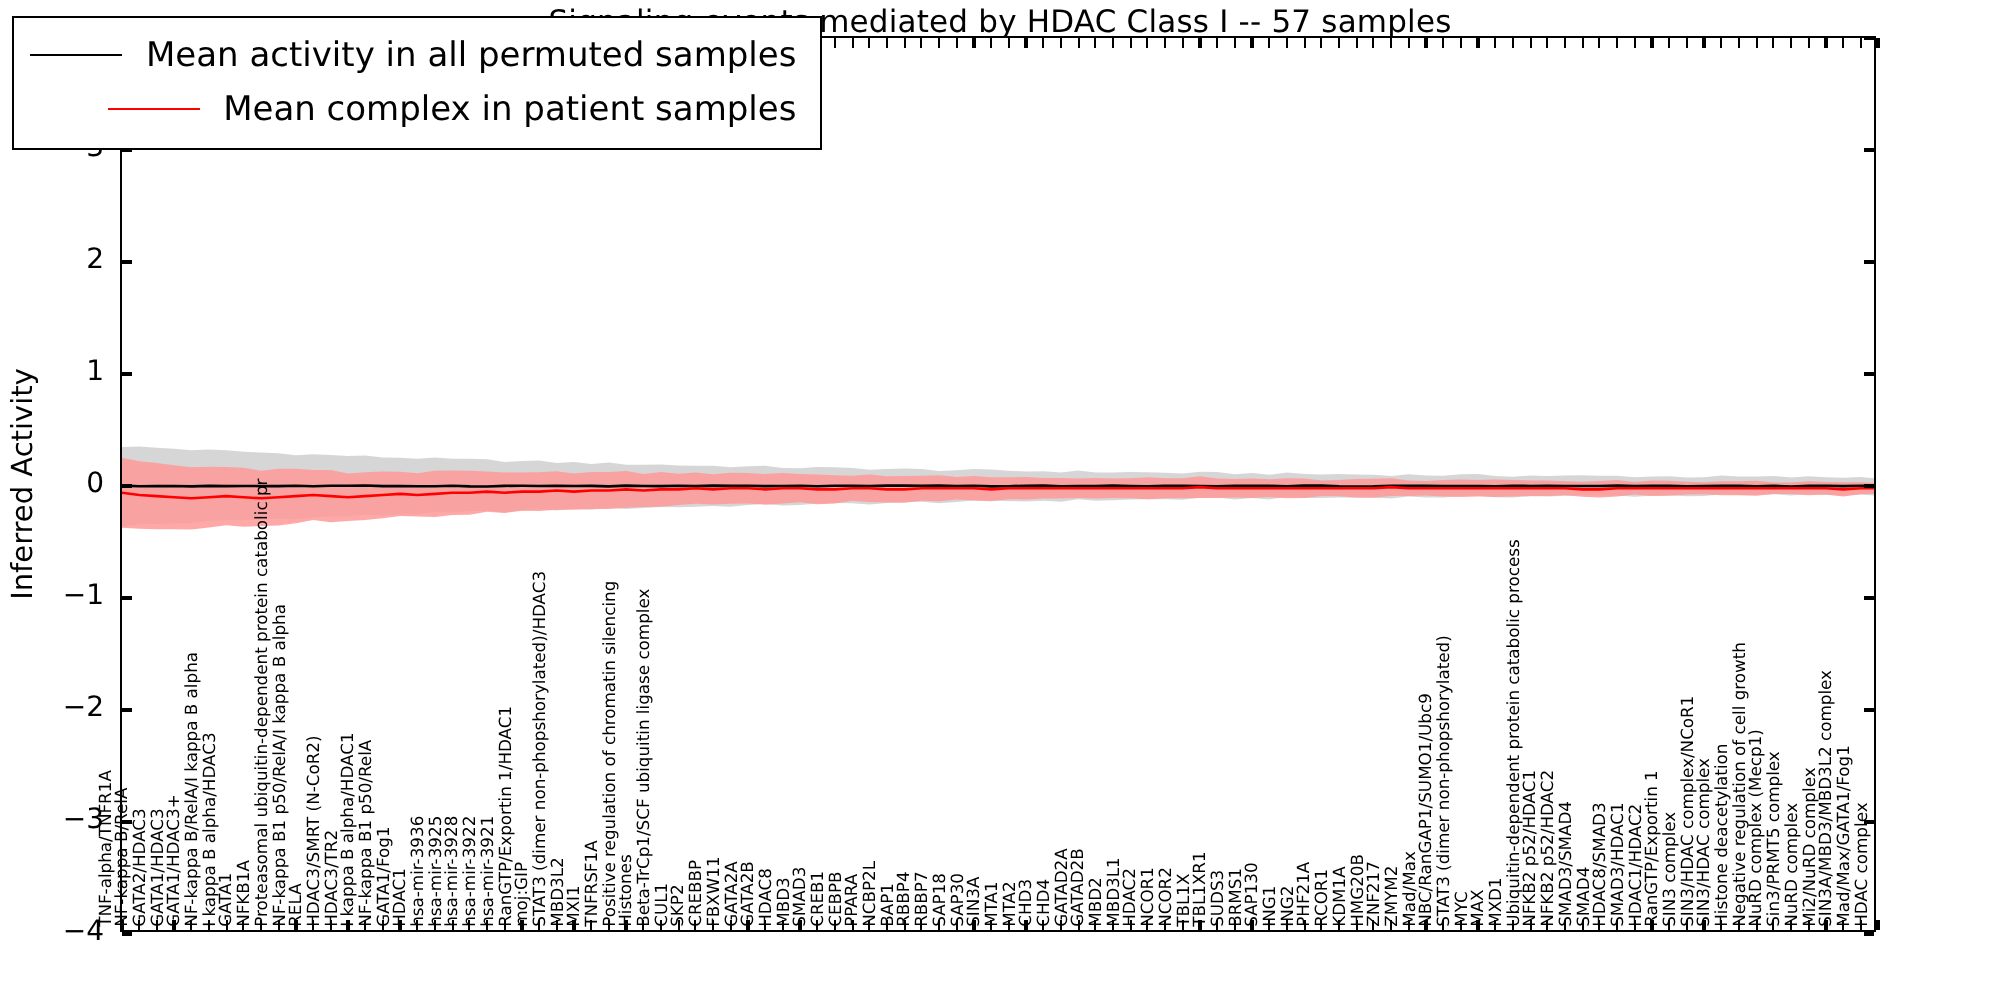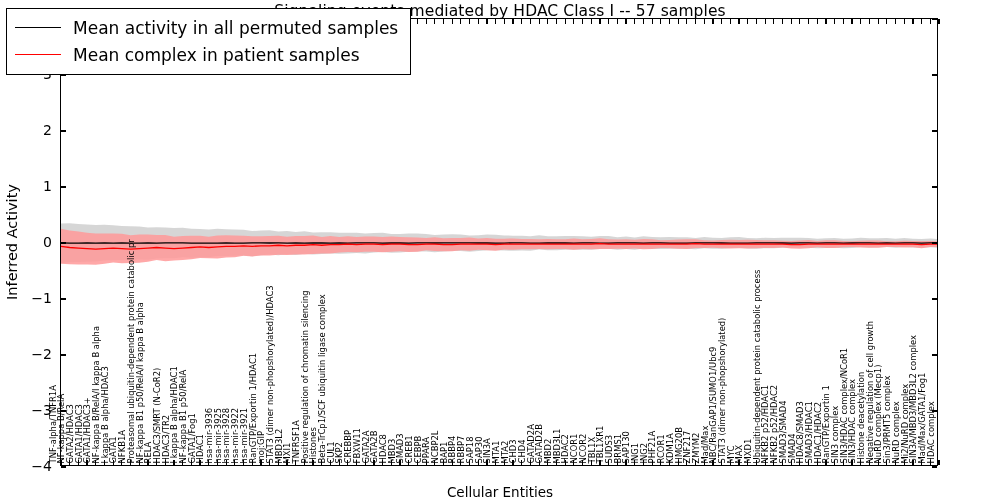--- a/index.html
+++ b/index.html
@@ -30,21 +30,21 @@
   #xlabel{position:absolute;left:0;top:484px;width:1000px;text-align:center;
           font-size:13.5px;}
 
   
   #plot{position:absolute;left:0;top:0;width:100%;height:100%;overflow:hidden;}
   #plot svg{display:block;}
 
   
   #legend{position:absolute;left:6px;top:8px;border:1.1px solid #000;background:#fff;
           padding:5px 12px 6px 8px;}
-  .leg-row{display:flex;align-items:center;height:27px;}
+  .leg-row{display:flex;align-items:center;height:27px;justify-content:flex-end;}
   .leg-line{width:46px;height:0;border-top:1.6px solid #000;margin-right:12px;}
   .leg-line.red{border-top-color:#ff0000;}
   .leg-text{font-size:17px;white-space:nowrap;}
 
   
   #xticklabels{position:absolute;left:60px;top:18px;width:878px;height:448px;
                pointer-events:none;}
   .xt{position:absolute;bottom:3px;font-size:8.4px;line-height:8.4px;
       white-space:nowrap;transform-origin:left bottom;
       transform:rotate(-90deg);color:#000;}
@@ -405,21 +405,20 @@
       <div class="xt" style="left: 813.749px;">Negative regulation of cell growth</div>
       <div class="xt" style="left: 822.442px;">NuRD complex (Mecp1)</div>
       <div class="xt" style="left: 831.135px;">Sin3/PRMT5 complex</div>
       <div class="xt" style="left: 839.828px;">NuRD complex</div>
       <div class="xt" style="left: 848.521px;">Mi2/NuRD complex</div>
       <div class="xt" style="left: 857.214px;">SIN3A/MBD3/MBD3L2 complex</div>
       <div class="xt" style="left: 865.907px;">Mad/Max/GATA1/Fog1</div>
       <div class="xt" style="left: 874.6px;">HDAC complex</div>
     </div>
 
-  <div id="xlabel">Cellular Entities</div>
 
   <div id="legend">
     <div class="leg-row">
       <span class="leg-line"></span>
       <span class="leg-text">Mean activity in all permuted samples</span>
     </div>
     <div class="leg-row">
       <span class="leg-line red"></span>
       <span class="leg-text">Mean complex in patient samples</span>
     </div>

